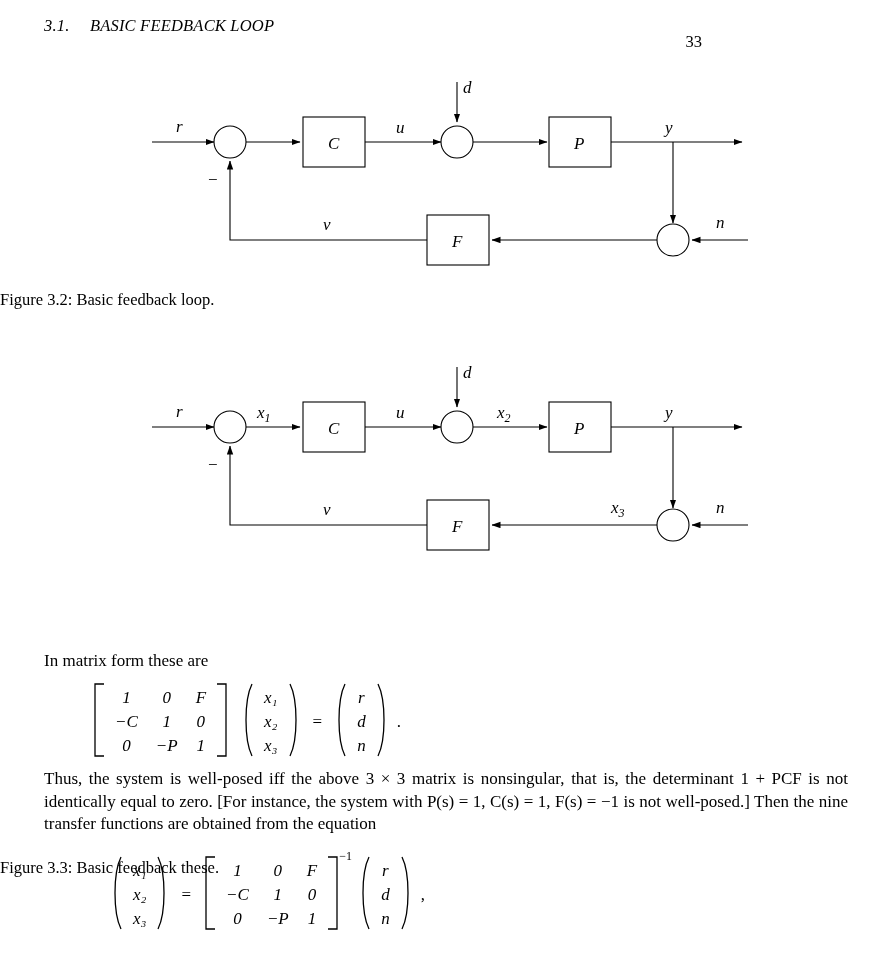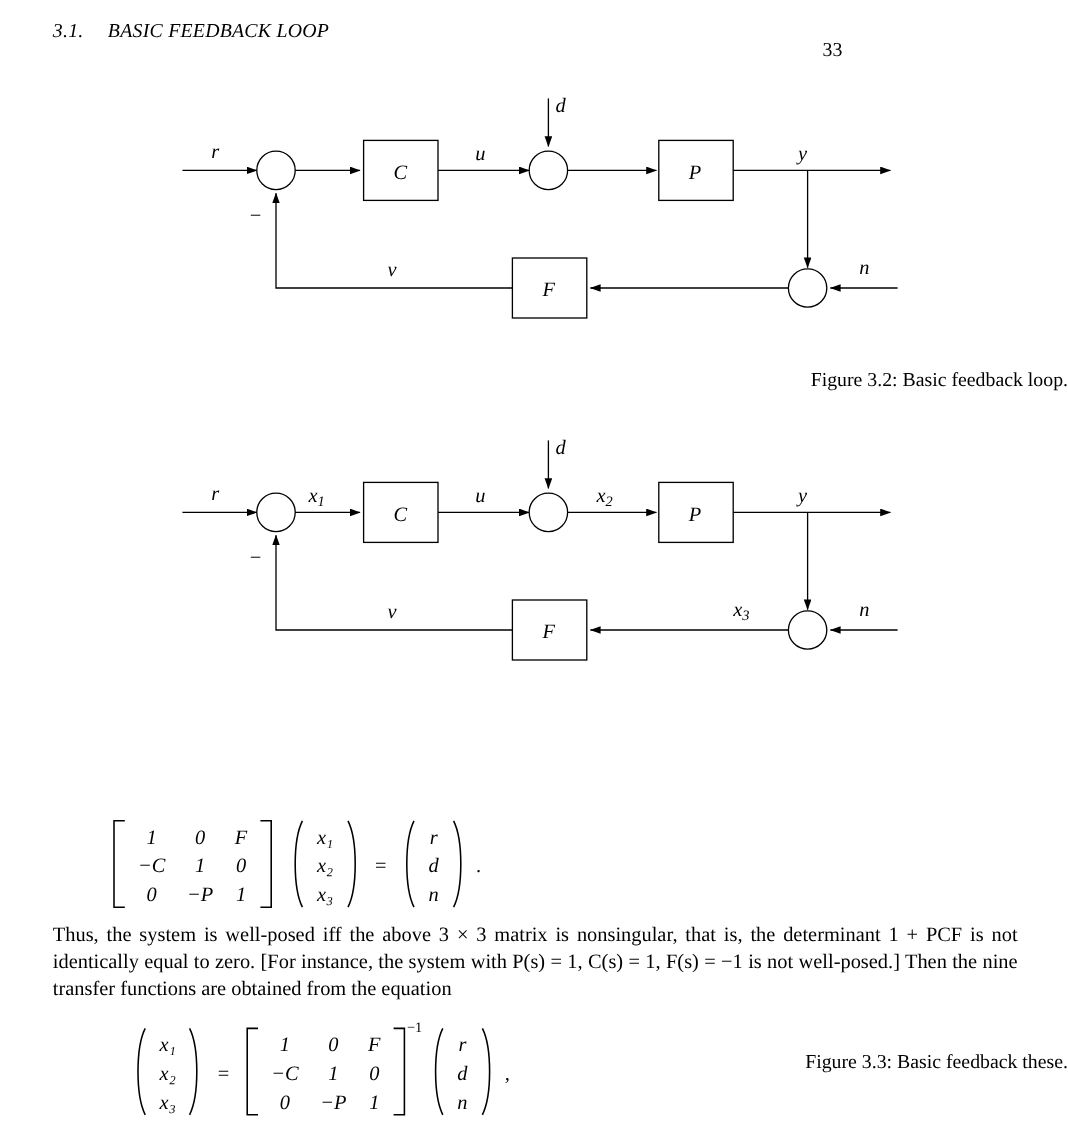--- a/index.html
+++ b/index.html
@@ -49,23 +49,22 @@
     position: absolute;
     left: 0;
     width: 890px;
   }
   #figure-1 { top: 60px; height: 250px; }
   #figure-2 { top: 345px; height: 250px; }
 
   .fig-caption {
     position: absolute;
     width: 890px;
-    text-align: right;
+    text-align: left;
     font-size: 16.5px;
-    margin-top: 17px;
   }
   #figure-1 .fig-caption { top: 230px; }
   #figure-2 .fig-caption { top: 513px; }
 
   svg.diagram {
     position: absolute;
     top: 0;
     left: 0;
   }
   .mathit {
@@ -239,20 +238,21 @@
         <text class="mathit" x="323" y="170">v</text>
         <text class="mathit" x="207" y="125" font-style="normal">−</text>
         <text class="mathit" x="328" y="89" font-size="19">C</text>
         <text class="mathit" x="574" y="89" font-size="19">P</text>
         <text class="mathit" x="452" y="187" font-size="19">F</text>
       </g>
     </svg>
     <div class="fig-caption">Figure 3.3: Basic feedback these.</div>
   </div>
 
+  <div class="bodytext" id="para-1">In matrix form these are</div>
 
   <div class="eq-block" id="equation-1">
     <div class="eq-inner">
 
       <span class="brk">
         <svg width="14" height="76" viewBox="0 0 14 76">
             <path d="M12,2 L3,2 L3,74 L12,74" stroke="#000" stroke-width="1.3" fill="none"></path>
           </svg>
       </span>
       <span class="matrix">

